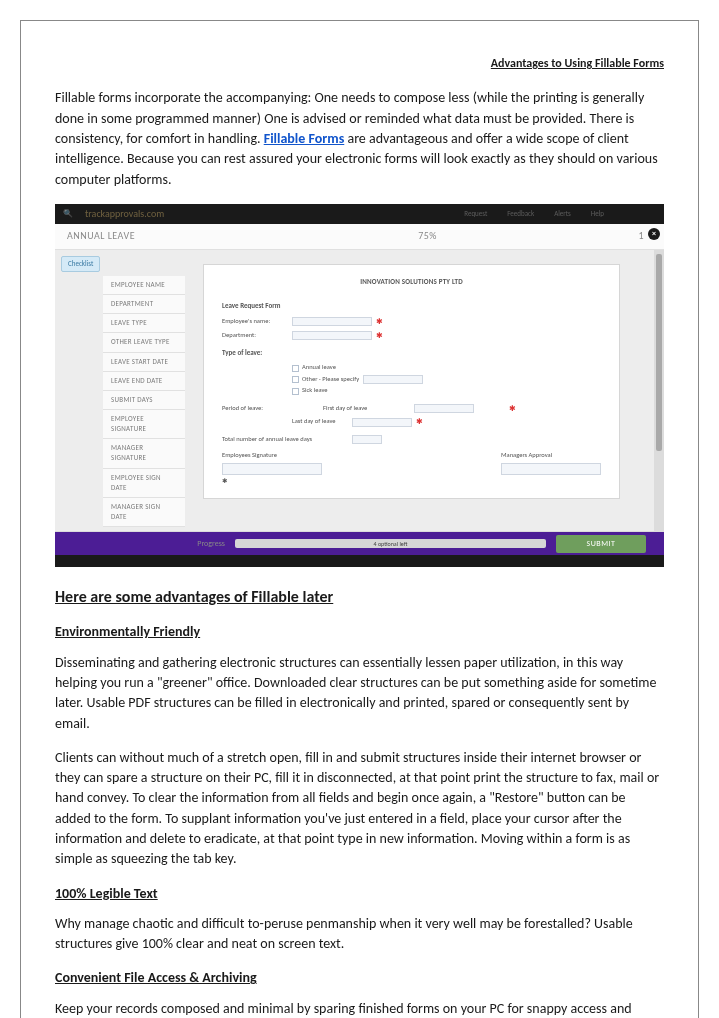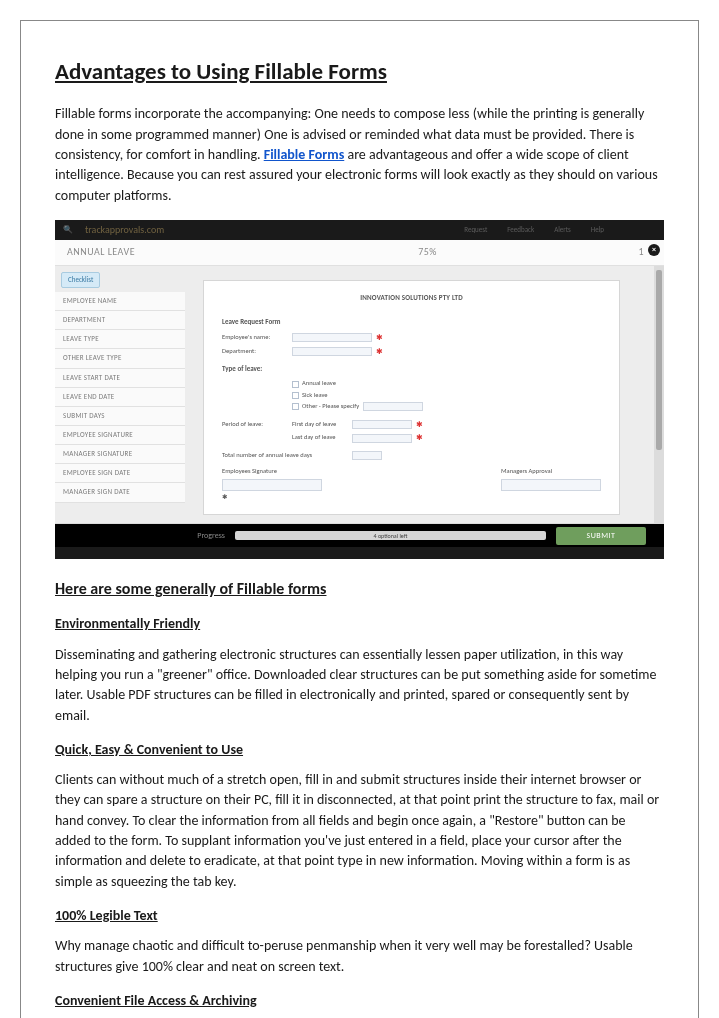--- a/index.html
+++ b/index.html
@@ -14,24 +14,24 @@
   .page {
     width: 719px;
     padding: 20px;
   }
   .page-inner {
     border: 1.5px solid #888;
     padding: 34px 34px 10px 34px;
     min-height: 978px;
   }
   .title {
-    text-align: left;
+    text-align: right;
     font-weight: bold;
     text-decoration: underline;
-    font-size: 23px;
+    font-size: 12px;
     margin-bottom: 16px;
   }
   p { margin: 0 0 14px 0; }
   .link {
     color: #1155cc;
     text-decoration: underline;
     font-weight: bold;
     margin-top: 25px;
   }
   .screenshot {
@@ -115,20 +115,21 @@
     font-size: 7px;
     border-radius: 2px;
   }
   .side-row {
     background: #fafafa;
     border-bottom: 1px solid #e1e1e1;
     padding: 4px 8px;
     font-size: 7px;
     color: #7a7a7a;
     letter-spacing: 0.3px;
+    margin-left: 48px;
   }
   .ss-center {
     flex: 1;
     padding: 14px 34px 8px 18px;
   }
   .form-paper {
     background: #fff;
     border: 1px solid #d6d6d6;
     padding: 8px 18px 12px 18px;
     font-size: 6.5px;
@@ -194,21 +195,21 @@
   .ss-scrollbar .thumb {
     flex: 0 0 70%;
     background: #a9a9a9;
     margin: 4px 2px;
     border-radius: 2px;
   }
   .ss-progress {
     display: flex;
     align-items: center;
     height: 24px;
-    background: #000000;
+    background: #4c1d95;
     border-top: 1px solid #dcdcdc;
     font-size: 8px;
     color: #888;
   }
   .ss-progress .plabel { flex: 0 0 180px; text-align: right; padding-right: 10px; }
   .pbar {
     flex: 1;
     height: 9px;
     background: #d6d6d6;
     position: relative;
@@ -311,28 +312,28 @@
                 <span class="inp"></span>
                 <span class="req">✱</span>
               </div>
               <div class="paper-head" style="padding-top:6px;">Type of leave:</div>
               <div class="paper-row inset">
                 <span class="cbx"></span>
                 <span>Annual leave</span>
               </div>
               <div class="paper-row inset">
                 <span class="cbx"></span>
-                <span>Sick leave</span>
+                <span>Other - Please specify</span>
+                <span class="inp" style="width:60px;margin-left:4px;"></span>
               </div>
               <div class="paper-row inset">
                 <span class="cbx"></span>
-                <span>Other - Please specify</span>
-                <span class="inp" style="width:60px;margin-left:4px;"></span>
-              </div>
-              <div class="paper-row" style="padding-top:6px;">
+                <span>Sick leave</span>
+              </div>
+              <div class="paper-row" style="padding-top:6px;gap:31px;">
                 <span class="lbl">Period of leave:</span>
                 <span style="width:60px;">First day of leave</span>
                 <span class="inp" style="width:60px;"></span>
                 <span class="req">✱</span>
               </div>
               <div class="paper-row">
                 <span class="lbl"></span>
                 <span style="width:60px;">Last day of leave</span>
                 <span class="inp" style="width:60px;"></span>
                 <span class="req">✱</span>
@@ -362,26 +363,25 @@
           <div class="plabel">Progress</div>
           <div class="pbar">
             <div class="pbar-text">4 optional left</div>
           </div>
           <div class="submit-btn">SUBMIT</div>
         </div>
       </div>
       <div class="ss-bottom"></div>
     </div>
 
-    <div class="h2">Here are some generally of Fillable forms</div>
+    <div class="h2">Here are some advantages of Fillable later</div>
 
     <div class="h3">Environmentally Friendly</div>
     <p>Disseminating and gathering electronic structures can essentially lessen paper utilization, in this way helping you run a "greener" office. Downloaded clear structures can be put something aside for sometime later. Usable PDF structures can be filled in electronically and printed, spared or consequently sent by email.</p>
 
-    <div class="h3"> Quick, Easy &amp; Convenient to Use</div>
     <p>Clients can without much of a stretch open, fill in and submit structures inside their internet browser or they can spare a structure on their PC, fill it in disconnected, at that point print the structure to fax, mail or hand convey. To clear the information from all fields and begin once again, a "Restore" button can be added to the form. To supplant information you've just entered in a field, place your cursor after the information and delete to eradicate, at that point type in new information. Moving within a form is as simple as squeezing the tab key.</p>
 
     <div class="h3">100% Legible Text</div>
     <p>Why manage chaotic and difficult to-peruse penmanship when it very well may be forestalled? Usable structures give 100% clear and neat on screen text.</p>
 
     <div class="h3">Convenient File Access &amp; Archiving</div>
     <p>Keep your records composed and minimal by sparing finished forms on your PC for snappy access and simple filing.</p>
 
   </div>
 </div>

